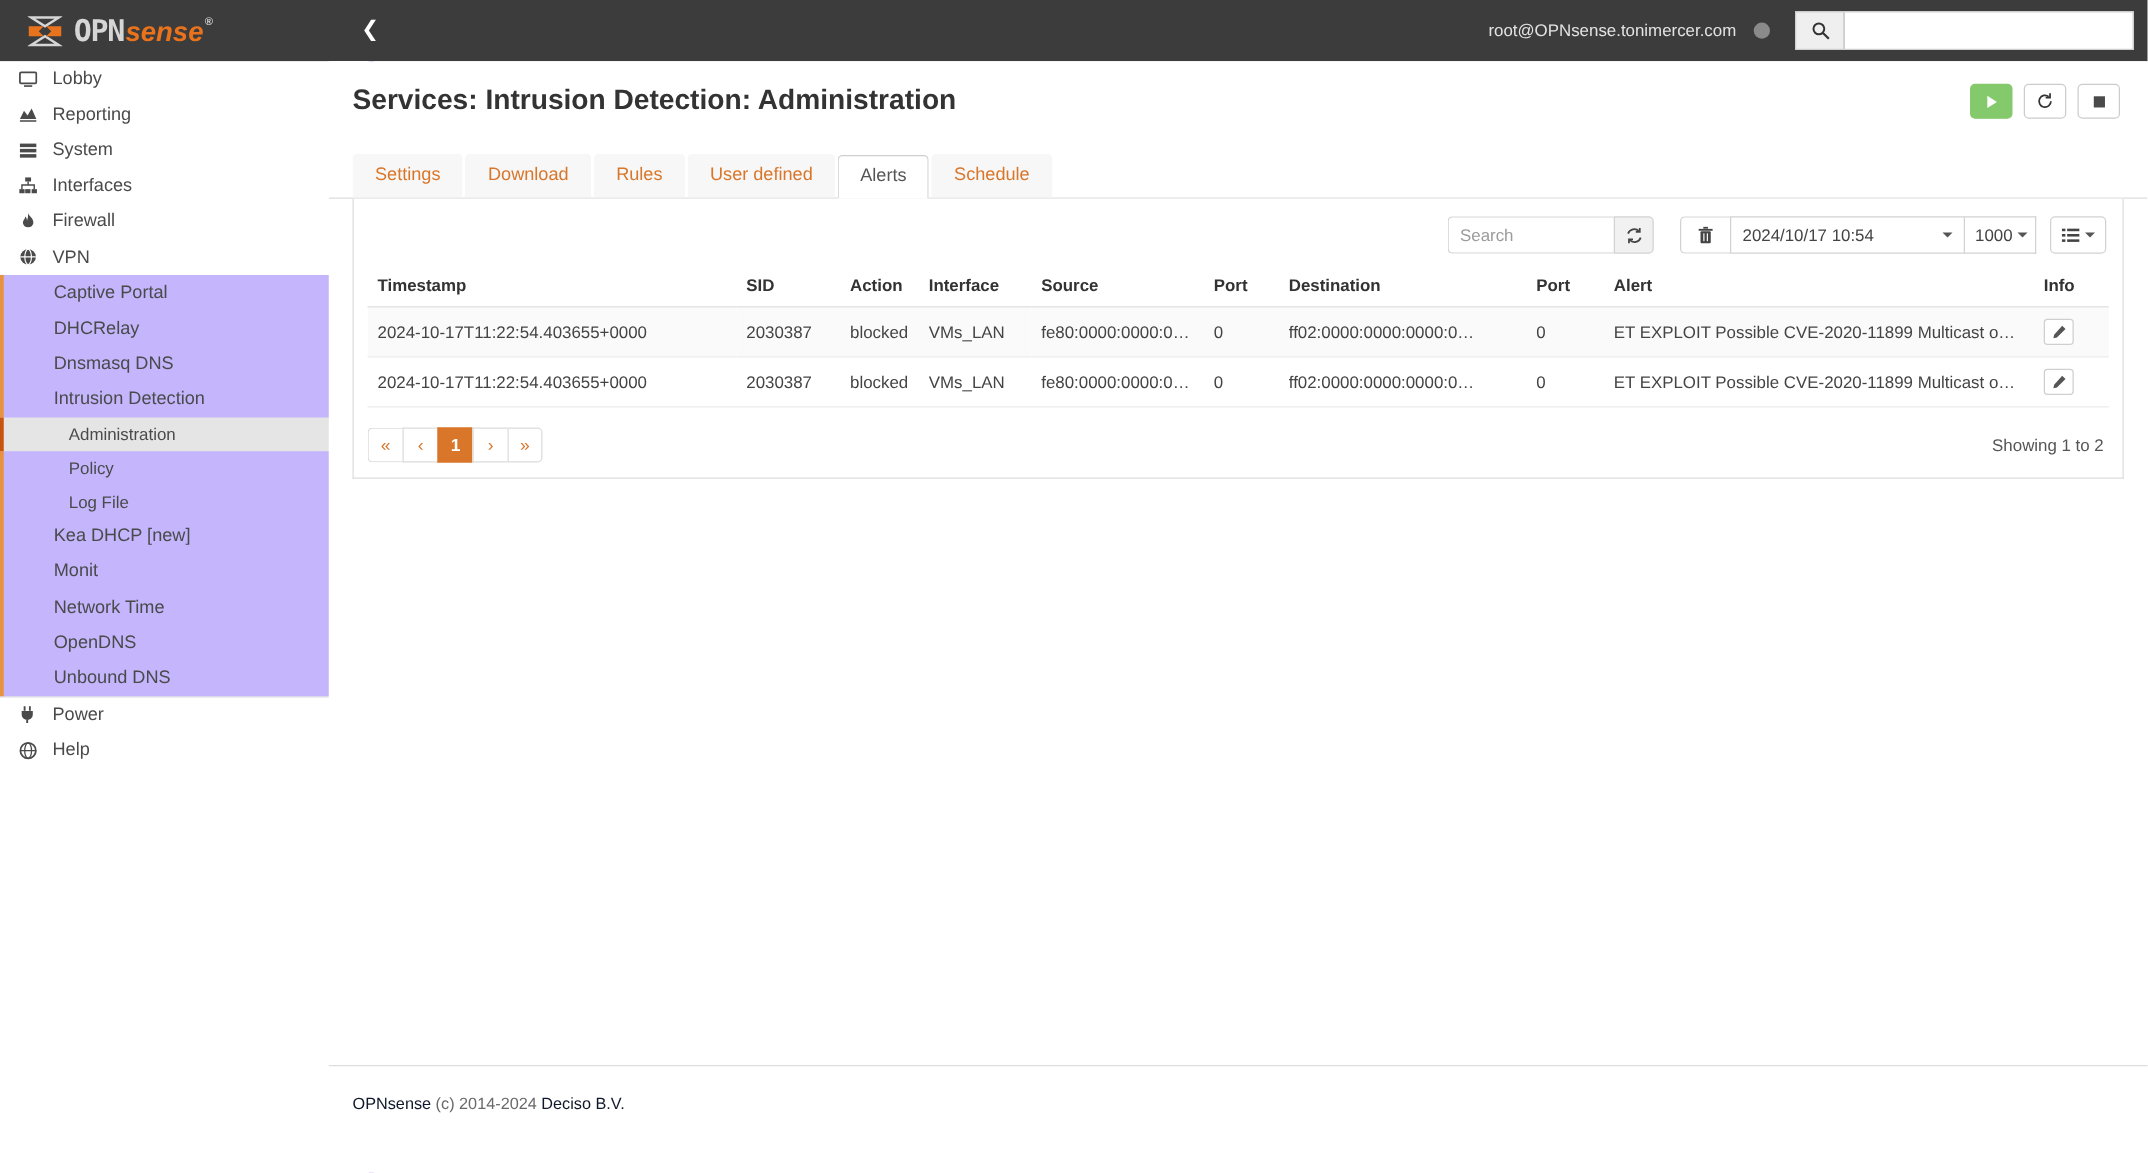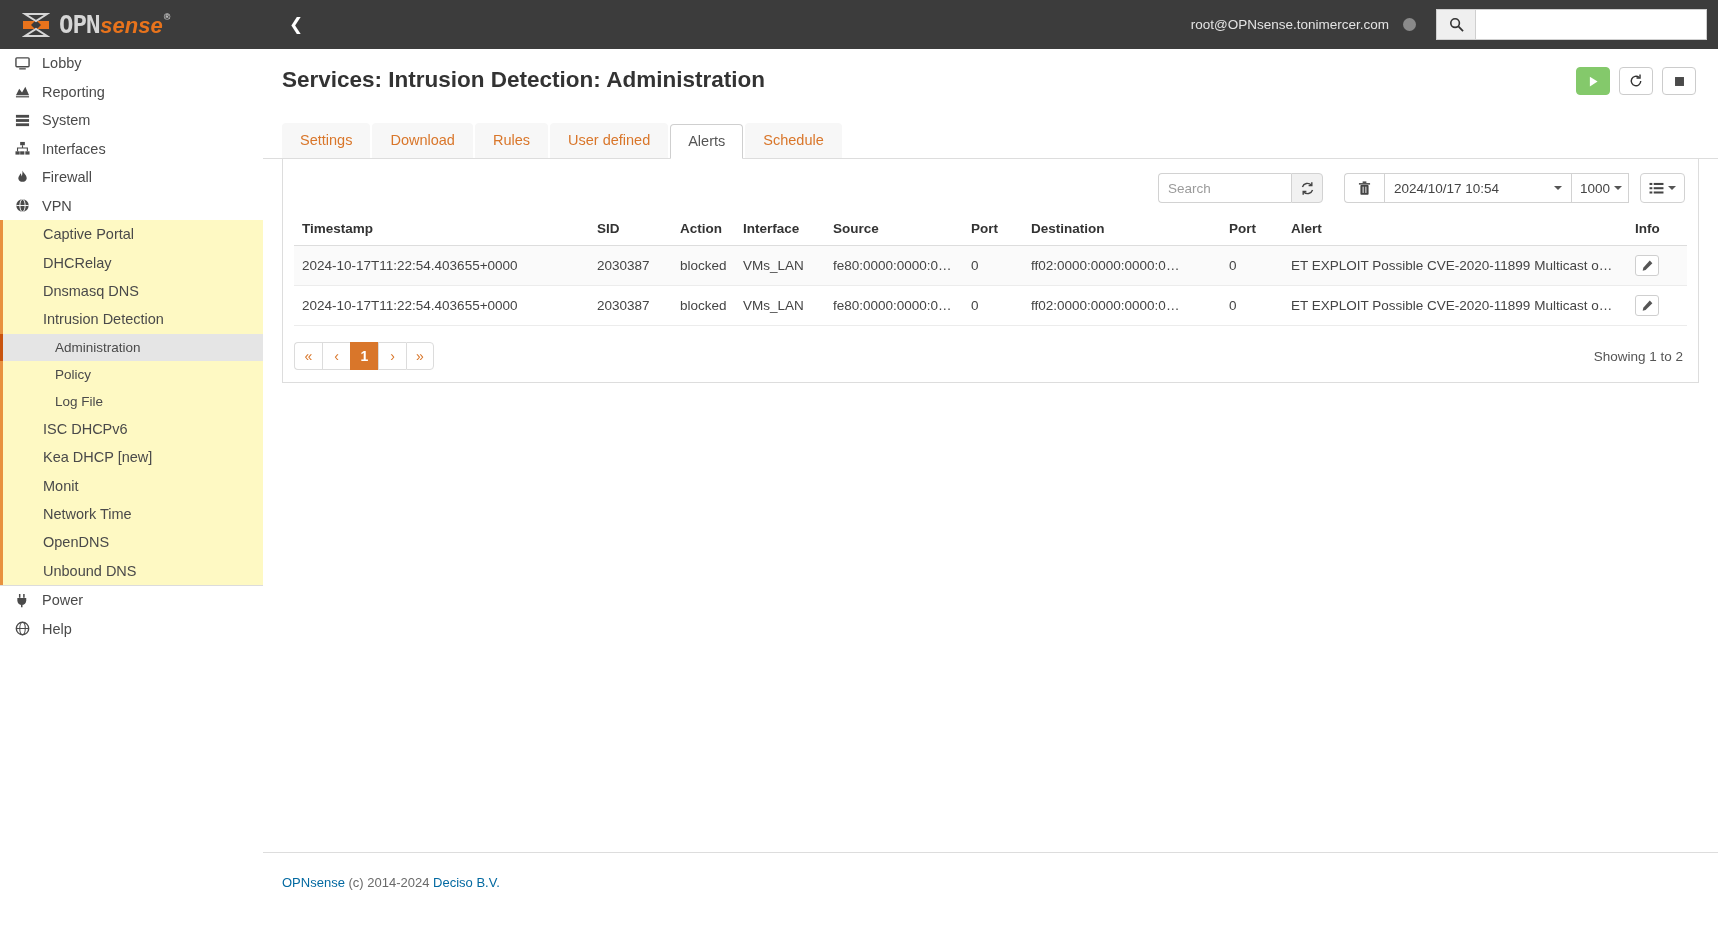--- a/index.html
+++ b/index.html
@@ -85,21 +85,21 @@
   .nav-item .ico {
     width: 21px; display: flex; align-items: center; justify-content: center;
     margin-right: 9px; color: #4a4a4a;
   }
   .nav-item.top { height: 28.5px; }
   .nav-group-open { background: #f5f5f5; }
   .nav-group-open::before {
     content: ""; position: absolute; left: 0; top: 0; bottom: 0;
     width: 3px; background: #d9762a;
   }
-  .subnav { background: #fef9c3; position: relative; }
+  .subnav { background: #c4b5fd; position: relative; }
   .subnav::before {
     content: ""; position: absolute; left: 0; top: 0; bottom: 0;
     width: 3px; background: #e8913f;
   }
   .sub-item {
     display: flex; align-items: center;
     height: 28.4px; padding-left: 43px; padding-right: 10px;
     font-size: 14.5px; color: #4a4a4a; cursor: pointer;
     position: relative;
   }
@@ -292,21 +292,21 @@
   
   #footer {
     position: absolute; left: 263px; bottom: 0;
     width: 1455px; height: 86px;
     border-top: 1px solid #dddddd;
     display: flex; align-items: flex-start;
     padding: 22px 0 0 19px;
     font-size: 13px; color: #6a6a6a;
     background: #fff;
   }
-  #footer a { color: #0369a1; text-decoration: none; }
+  #footer a { color: #0f172a; text-decoration: none; }
   svg { display: block; }
 </style>
 </head>
 <body>
 
 <div id="topbar">
   <div id="brand">
     <span class="logo-mark">
       <svg width="28" height="26" viewBox="0 0 28 26">
         <path d="M3 2 H25 L14 9 Z" fill="none" stroke="#d6d6d6" stroke-width="2"></path>
@@ -444,29 +444,20 @@
     <div class="subsub-item active">
       <span>Administration</span>
     </div>
     <div class="subsub-item">
       <span>Policy</span>
     </div>
     <div class="subsub-item">
       <span>Log File</span>
     </div>
 
-    <div class="sub-item">
-      <span>ISC DHCPv6</span>
-      <span class="right-ico">
-        <svg width="13" height="13" viewBox="0 0 16 16">
-            <circle cx="8" cy="8" r="6.6" fill="none" stroke="#454545" stroke-width="1.5"></circle>
-            <circle cx="8" cy="8" r="2.6" fill="#454545"></circle>
-          </svg>
-      </span>
-    </div>
     <div class="sub-item">
       <span>Kea DHCP [new]</span>
       <span class="right-ico">
         <svg width="13" height="13" viewBox="0 0 16 16">
             <circle cx="8" cy="8" r="6.6" fill="none" stroke="#454545" stroke-width="1.5"></circle>
             <circle cx="8" cy="8" r="2.6" fill="#454545"></circle>
           </svg>
       </span>
     </div>
     <div class="sub-item">

